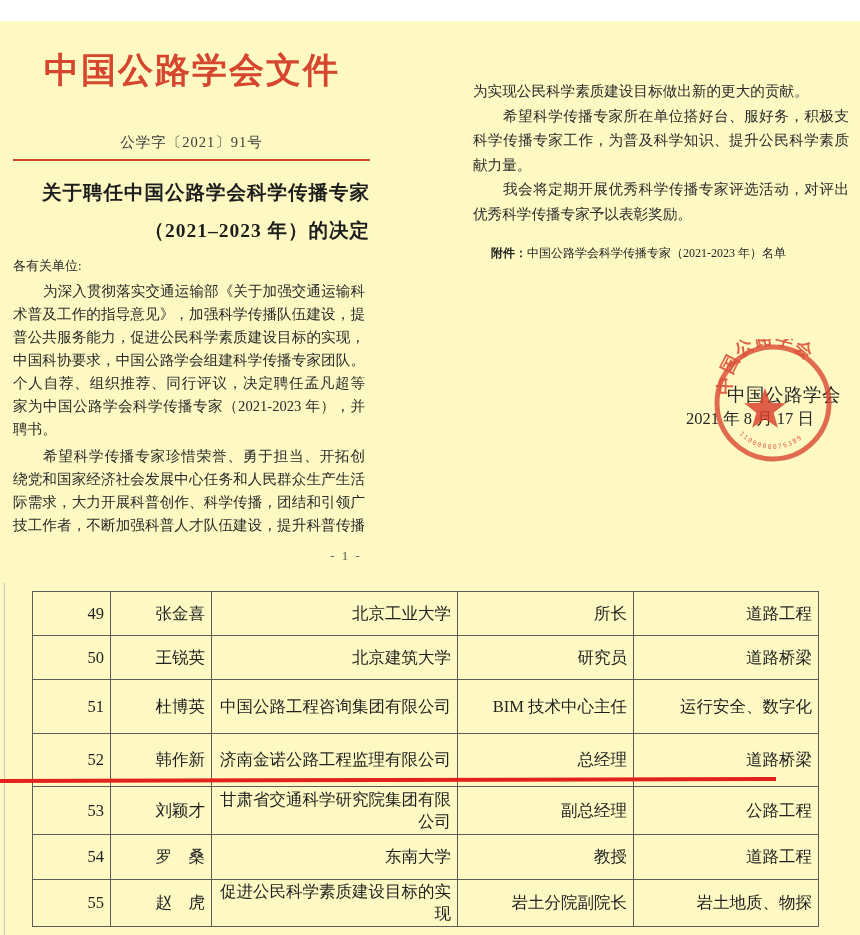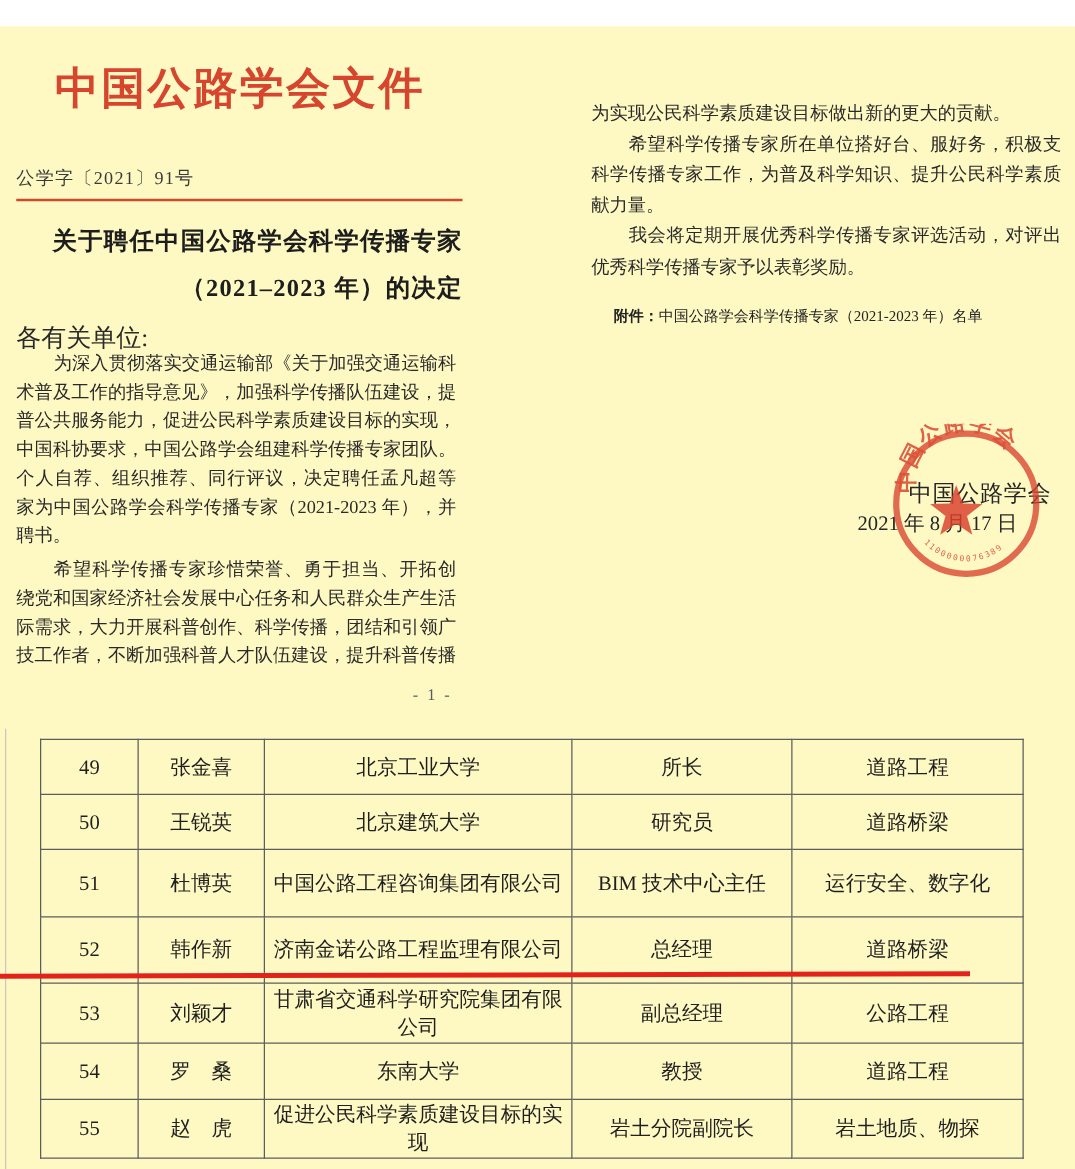--- a/index.html
+++ b/index.html
@@ -13,31 +13,31 @@
     margin-top:21px;
   }
   
   .doc-header{
     position:absolute;left:44px;top:26px;width:320px;
     font-size:35px;font-weight:bold;color:#d6452e;
     letter-spacing:2px;white-space:nowrap;
   }
   .doc-number{
     position:absolute;left:13px;top:112px;width:357px;
-    font-size:14.5px;color:#3a3a3a;letter-spacing:1px;
+    text-align:center;font-size:14.5px;color:#3a3a3a;letter-spacing:1px;
   }
   .red-rule{
     position:absolute;left:13px;top:138px;width:357px;height:2px;
     background:#cf4a2c;
   }
   .doc-title{position:absolute;left:13px;width:357px;text-align:right;
     font-size:19.5px;font-weight:bold;color:#1d1d1d;letter-spacing:1px;}
   .doc-title.l1{top:158px;}
   .doc-title.l2{top:196px;}
-  .salutation{position:absolute;left:13px;top:236px;font-size:20px;color:#2a2a2a;}
+  .salutation{position:absolute;left:13px;top:236px;font-size:13px;color:#2a2a2a;}
   .para{position:absolute;left:13px;width:352px;font-size:14.6px;color:#2a2a2a;}
   .para .ln{height:23px;line-height:23px;overflow:hidden;text-align:justify;}
   .para .ln.fill{text-align-last:justify;}
   .para .ln.indent{padding-left:30px;}
   .p1{top:259px;}
   .p2{top:424px;}
   .page-num{position:absolute;left:300px;top:527px;width:92px;text-align:center;
     font-size:13px;color:#5a5a5a;letter-spacing:2px;}
   
   .rcol{position:absolute;left:473px;top:58px;width:376px;font-size:14.6px;color:#2a2a2a;}
@@ -53,21 +53,21 @@
   .stamp-date{position:absolute;left:686px;top:387px;font-size:16.5px;
     color:#262626;white-space:nowrap;z-index:2;}
   .stamp-svg{position:absolute;left:698px;top:318px;z-index:3;opacity:0.9;}
   
   table.roster{
     position:absolute;left:32px;top:570px;
     border-collapse:collapse;table-layout:fixed;
     font-size:16.5px;color:#1f1f1f;z-index:1;
   }
   table.roster td{
-    border:1px solid #5d5d5d;text-align:center;vertical-align:middle;
+    border:1px solid #5d5d5d;text-align:right;vertical-align:middle;
     padding:1px 6px;line-height:22px;overflow:hidden;
   }
   .c-no{width:65px;} .c-name{width:88px;} .c-org{width:233px;}
   .c-pos{width:163px;} .c-field{width:172px;}
   tr.h44{height:44px;} tr.h45{height:45px;padding-left:19px;} tr.h47{height:47px;}
   tr.h48{height:48px;} tr.h53{height:53px;} tr.h54{height:54px;}
   .red-marker{
     position:absolute;left:0;top:757px;width:776px;height:4px;
     background:#e3221b;transform:rotate(-0.15deg);z-index:4;
   }

